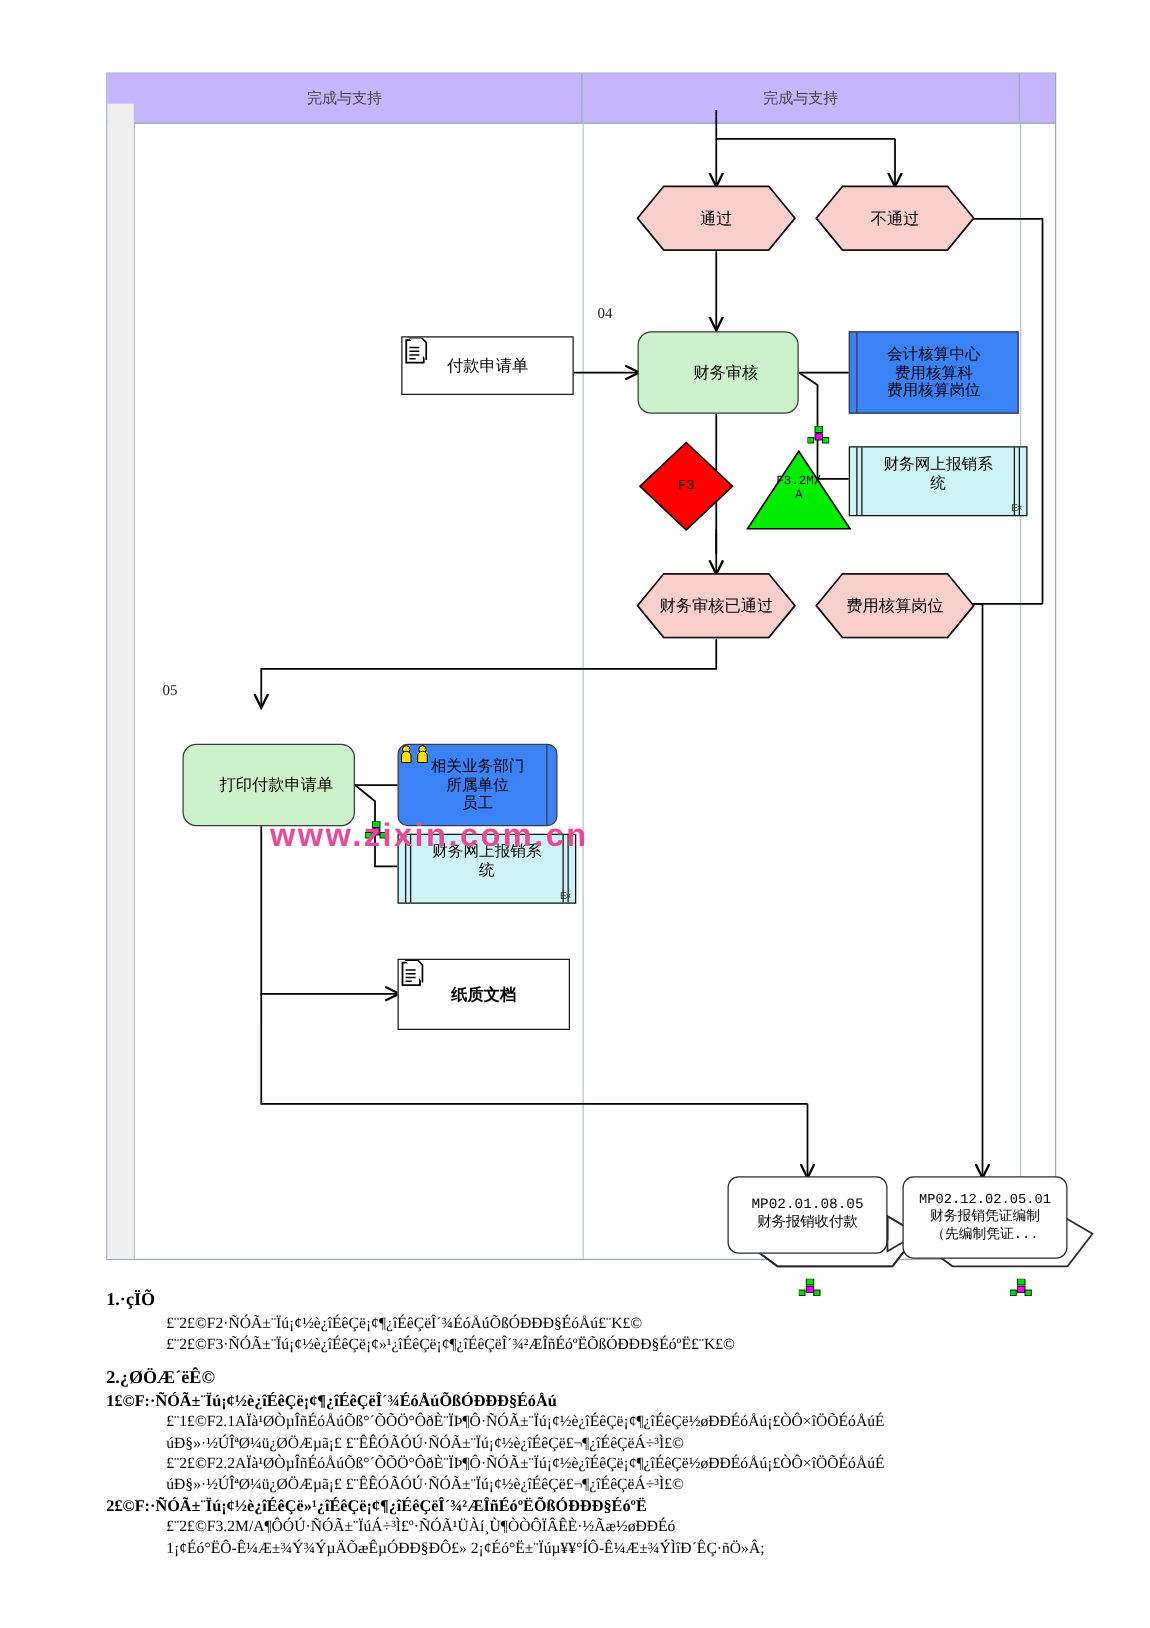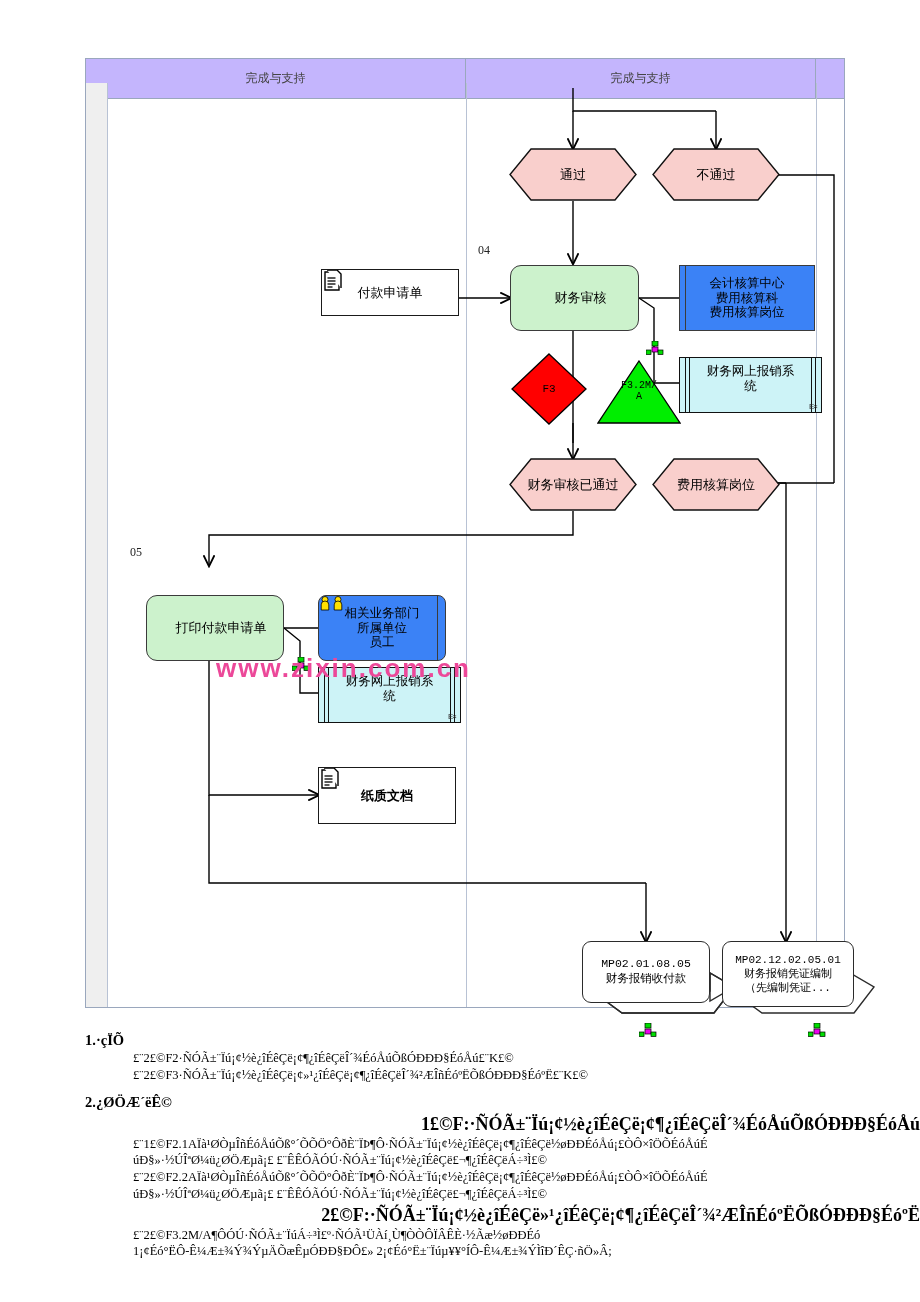--- a/index.html
+++ b/index.html
@@ -101,21 +101,21 @@
   #watermark {
     position:absolute; left:200px; top:600px; width:520px;
     font-family:"Liberation Sans", sans-serif; font-size:26px; letter-spacing:2px;
     color:#ec4899; font-weight:bold; pointer-events:none; user-select:none;
   }
 
   
   #text-area { position:absolute; left:0; top:1022px; width:920px; }
   .sec-head { font-weight:bold; font-size:14.5px; margin:10px 0 1px 85px; }
   .body-line { font-size:12.5px; margin-left:133px; line-height:1.34; white-space:pre; }
-  .sub-head { font-weight:bold; font-size:18px; margin-left:85px; line-height:1.34; white-space:pre;text-align:right; }
+  .sub-head { font-weight:bold; font-size:13px; margin-left:85px; line-height:1.34; white-space:pre; }
 </style>
 </head>
 <body>
 
 <div id="flow-frame">
 
   <div id="flow-header">
     <div class="hdr-cell c1">完成与支持</div>
     <div class="hdr-cell c2">完成与支持</div>
     <div class="hdr-cell c3"></div>

